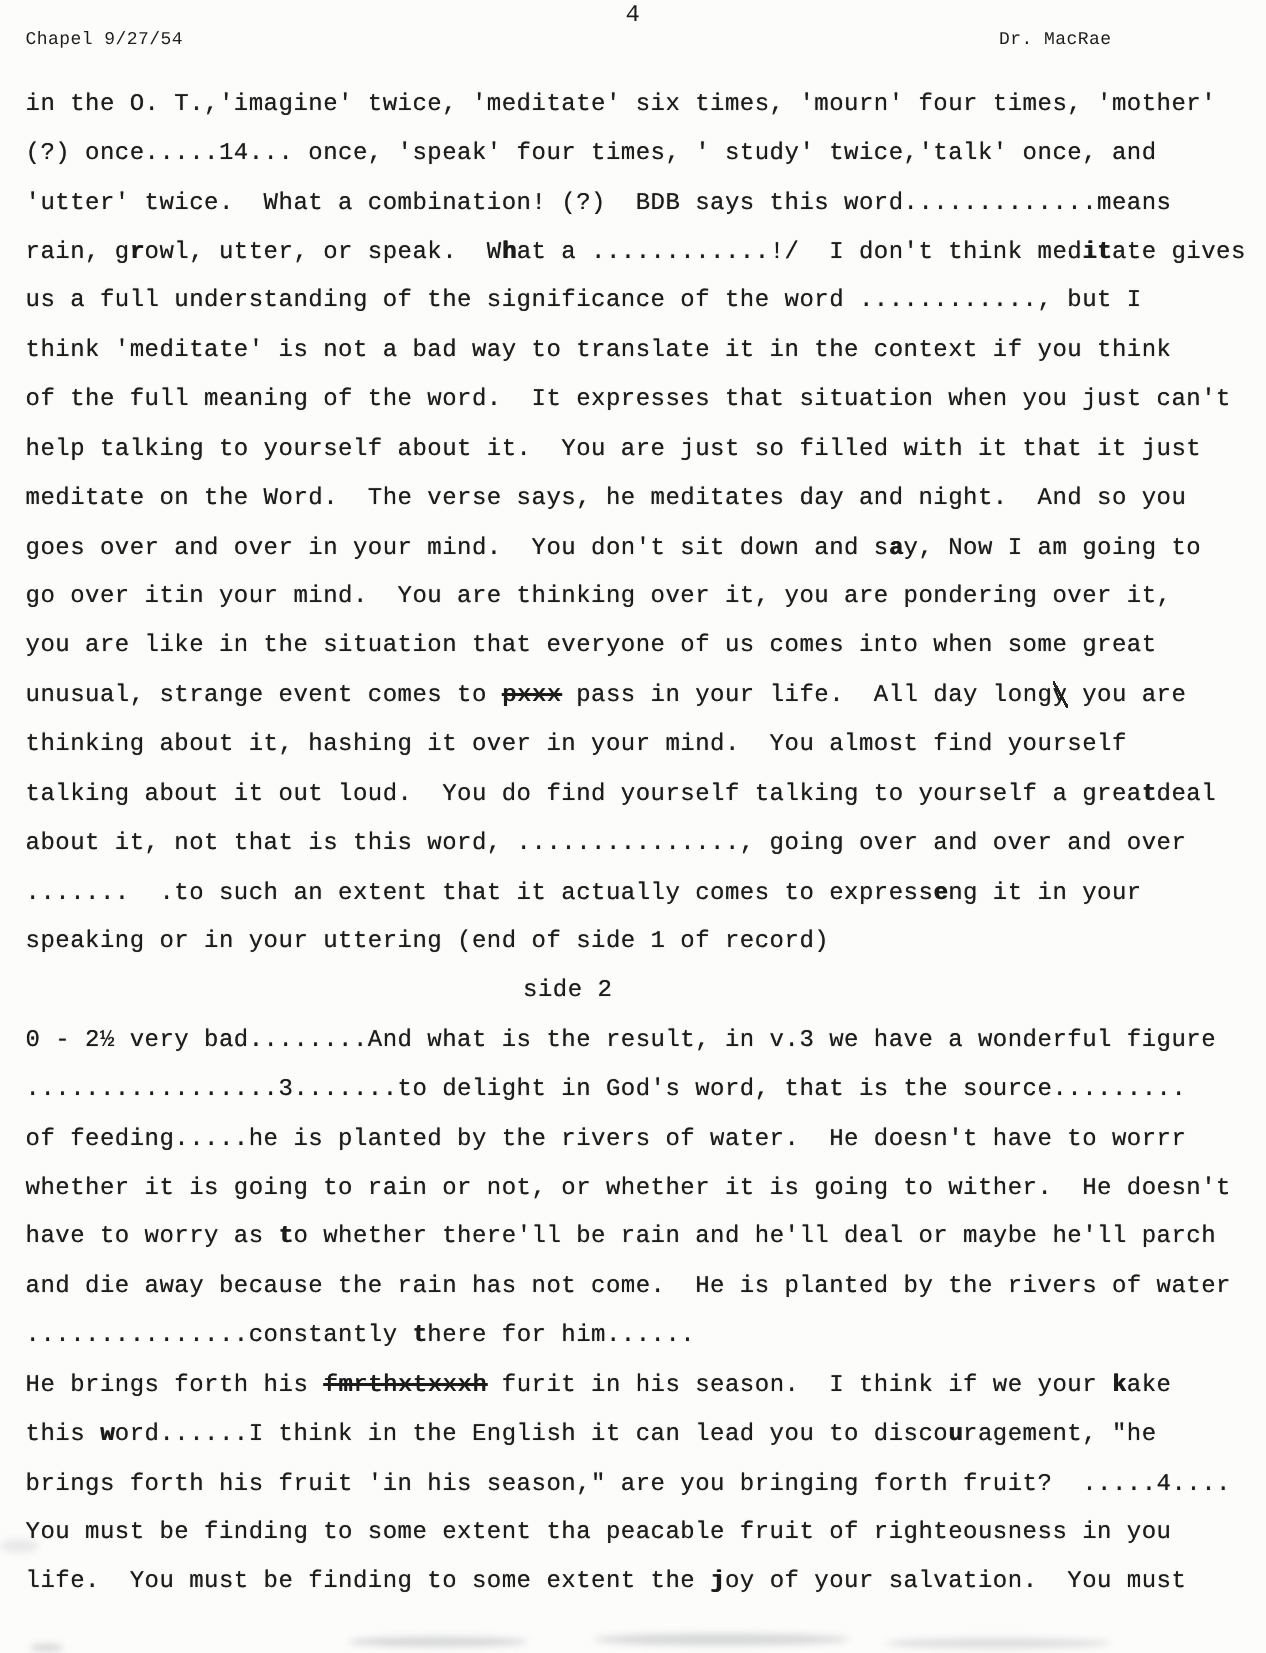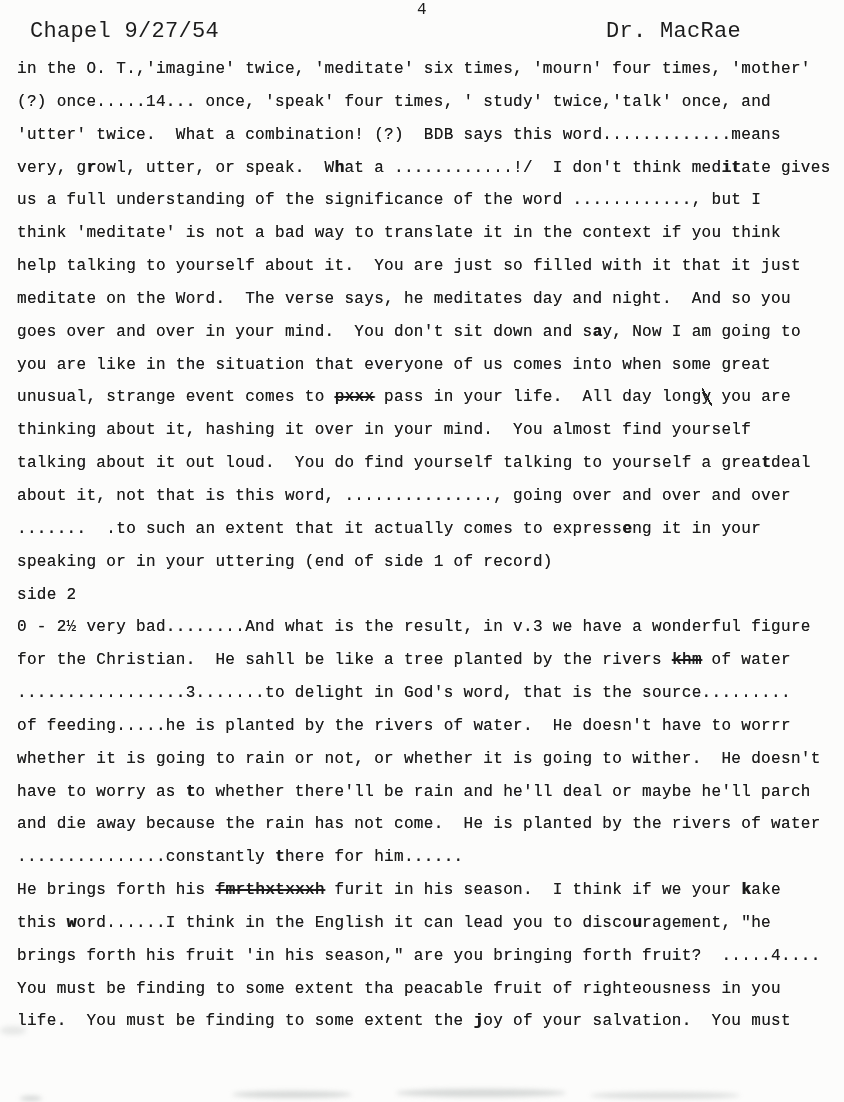--- a/index.html
+++ b/index.html
@@ -20,37 +20,36 @@
     top: 1px; left: 0; right: 0;
     text-align: center;
     font-size: 16px;
     letter-spacing: 0.3px;
   }
   .header-row {
     position: absolute;
     top: 19px; left: 17px; right: 18px;
     display: flex;
     justify-content: space-between;
-    font-size: 22px;
+    font-size: 12px;
     letter-spacing: 0.3px;
-    margin-left: 13px;
   }
   .header-right { padding-right: 85px; }
   .doc-body {
     position: absolute;
     top: 53px; left: 17px; right: 10px;
     font-size: 16px;
     line-height: 32.85px;
     letter-spacing: 0.32px;
   }
   .line {
     white-space: pre;          
     text-shadow: 0 0 0.5px rgba(20,20,20,0.7);  
   }
-  .line.right { text-align: left; padding-right: 94px; }
+  .line.right { text-align: center; padding-right: 94px; }
   
   .ot { font-weight: 700; text-shadow: 0.6px 0 0 #1c1c1c; }
   
   .strike {
     font-weight: 400;
     text-decoration: line-through;
     text-decoration-thickness: 1.6px;
     text-shadow: 0.6px 0 0 #1c1c1c;
   }
   
@@ -79,36 +78,37 @@
 
   <div class="header-row">
     <span class="header-left">Chapel 9/27/54</span>
     <span class="header-right">Dr. MacRae</span>
   </div>
 
   <div class="doc-body" id="doc-body">
       <div class="line"><span>in the O. T.,'imagine' twice, 'meditate' six times, 'mourn' four times, 'mother'</span></div>
       <div class="line"><span>(?) once.....14... once, 'speak' four times, ' study' twice,'talk' once, and</span></div>
       <div class="line"><span>'utter' twice.  What a combination! (?)  BDB says this word.............means</span></div>
-      <div class="line"><span>very, g</span><span class="ot">r</span><span>owl, utter, or speak.  W</span><span class="ot">h</span><span>at a ............!/  I don't think med</span><span class="ot">it</span><span>ate gives</span></div>
+      <div class="line"><span>rain, g</span><span class="ot">r</span><span>owl, utter, or speak.  W</span><span class="ot">h</span><span>at a ............!/  I don't think med</span><span class="ot">it</span><span>ate gives</span></div>
       <div class="line"><span>us a full understanding of the significance of the word ............, but I</span></div>
       <div class="line"><span>think 'meditate' is not a bad way to translate it in the context if you think</span></div>
+      <div class="line"><span>of the full meaning of the word.  It expresses that situation when you just can't</span></div>
       <div class="line"><span>help talking to yourself about it.  You are just so filled with it that it just</span></div>
       <div class="line"><span>meditate on the Word.  The verse says, he meditates day and night.  And so you</span></div>
       <div class="line"><span>goes over and over in your mind.  You don't sit down and s</span><span class="ot">a</span><span>y, Now I am going to</span></div>
+      <div class="line"><span>go over itin your mind.  You are thinking over it, you are pondering over it,</span></div>
       <div class="line"><span>you are like in the situation that everyone of us comes into when some great</span></div>
       <div class="line"><span>unusual, strange event comes to </span><span class="strike">pxxx</span><span> pass in your life.  All day long</span><span class="sl">y</span><span> you are</span></div>
       <div class="line"><span>thinking about it, hashing it over in your mind.  You almost find yourself</span></div>
       <div class="line"><span>talking about it out loud.  You do find yourself talking to yourself a grea</span><span class="ot">t</span><span>deal</span></div>
       <div class="line"><span>about it, not that is this word, ..............., going over and over and over</span></div>
       <div class="line"><span>.......  .to such an extent that it actually comes to express</span><span class="ot">e</span><span>ng it in your</span></div>
       <div class="line"><span>speaking or in your uttering (end of side 1 of record)</span></div>
       <div class="line right"><span>side 2</span></div>
       <div class="line"><span>0 - 2½ very bad........And what is the result, in v.3 we have a wonderful figure</span></div>
-      <div class="line"><span>for the Christian.  He sahll be like a tree planted by the rivers </span><span class="strike">khm</span><span> of water</span></div>
       <div class="line"><span>.................3.......to delight in God's word, that is the source.........</span></div>
       <div class="line"><span>of feeding.....he is planted by the rivers of water.  He doesn't have to worrr</span></div>
       <div class="line"><span>whether it is going to rain or not, or whether it is going to wither.  He doesn't</span></div>
       <div class="line"><span>have to worry as </span><span class="ot">t</span><span>o whether there'll be rain and he'll deal or maybe he'll parch</span></div>
       <div class="line"><span>and die away because the rain has not come.  He is planted by the rivers of water</span></div>
       <div class="line"><span>...............constantly </span><span class="ot">t</span><span>here for him......</span></div>
       <div class="line"><span>He brings forth his </span><span class="strike">fmrthxtxxxh</span><span> furit in his season.  I think if we your </span><span class="ot">k</span><span>ake</span></div>
       <div class="line"><span>this </span><span class="ot">w</span><span>ord......I think in the English it can lead you to disco</span><span class="ot">u</span><span>ragement, "he</span></div>
       <div class="line"><span>brings forth his fruit 'in his season," are you bringing forth fruit?  .....4....</span></div>
       <div class="line"><span>You must be finding to some extent tha peacable fruit of righteousness in you</span></div>

